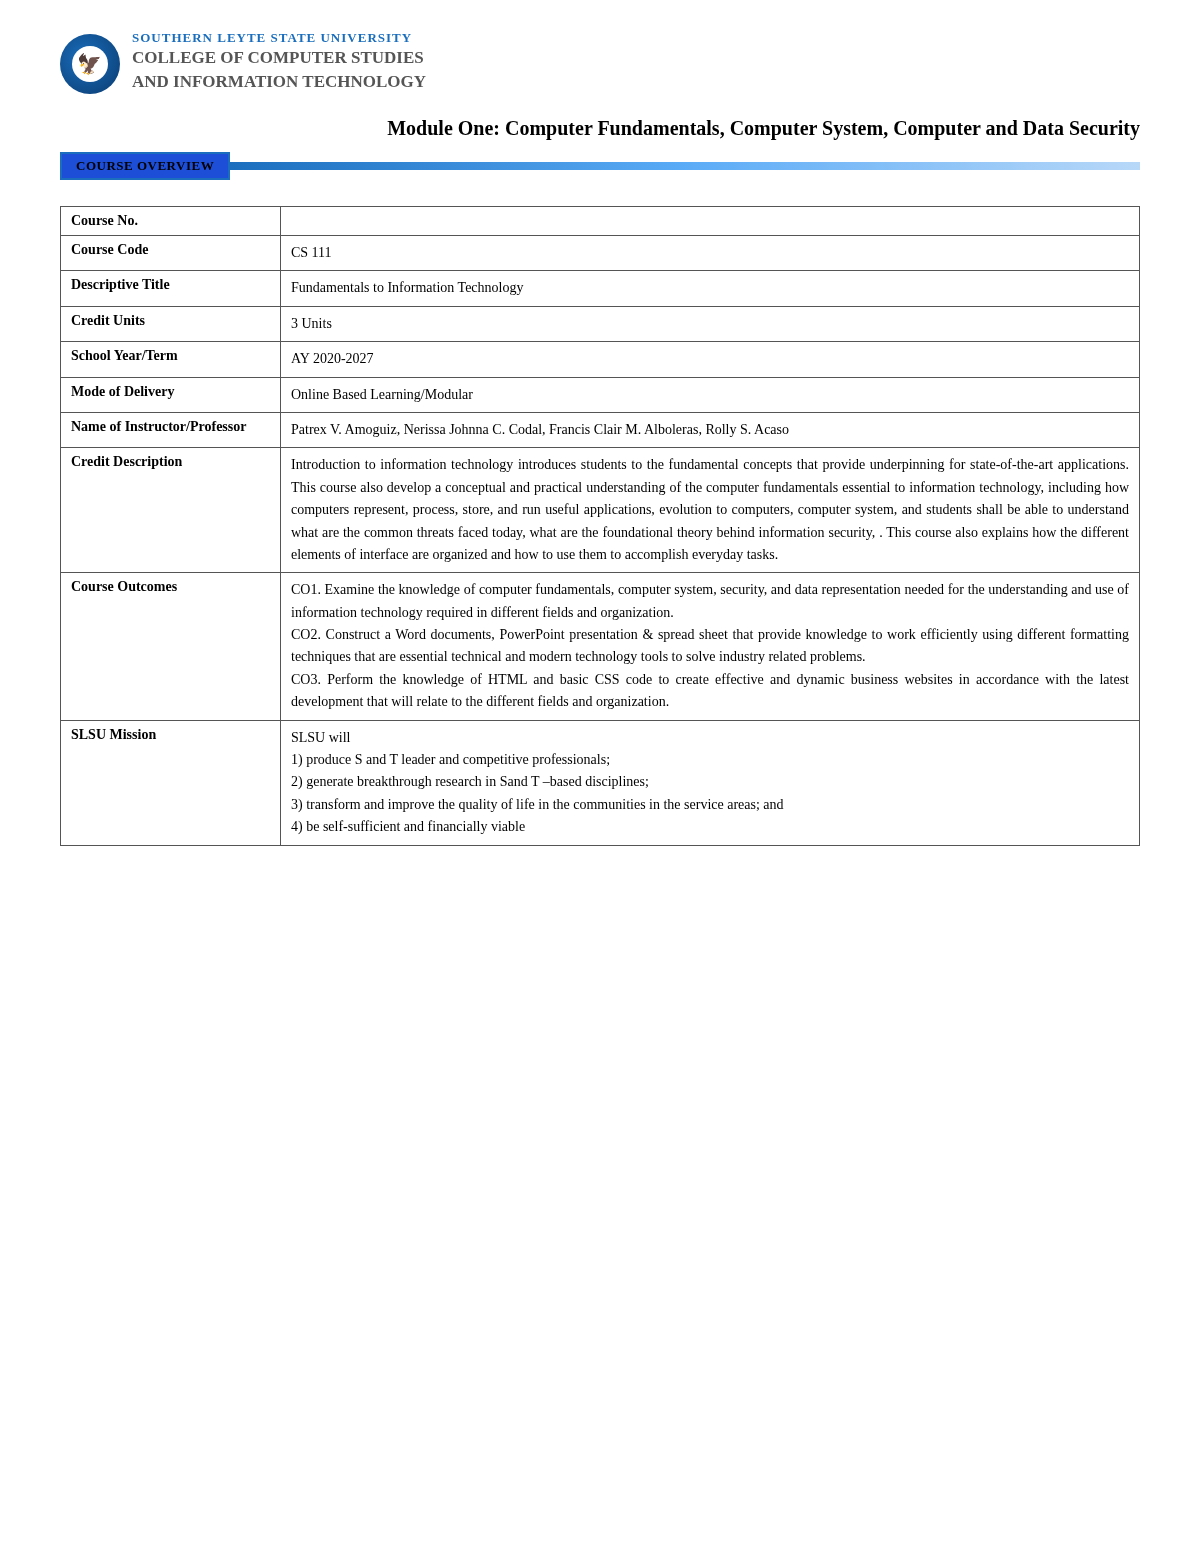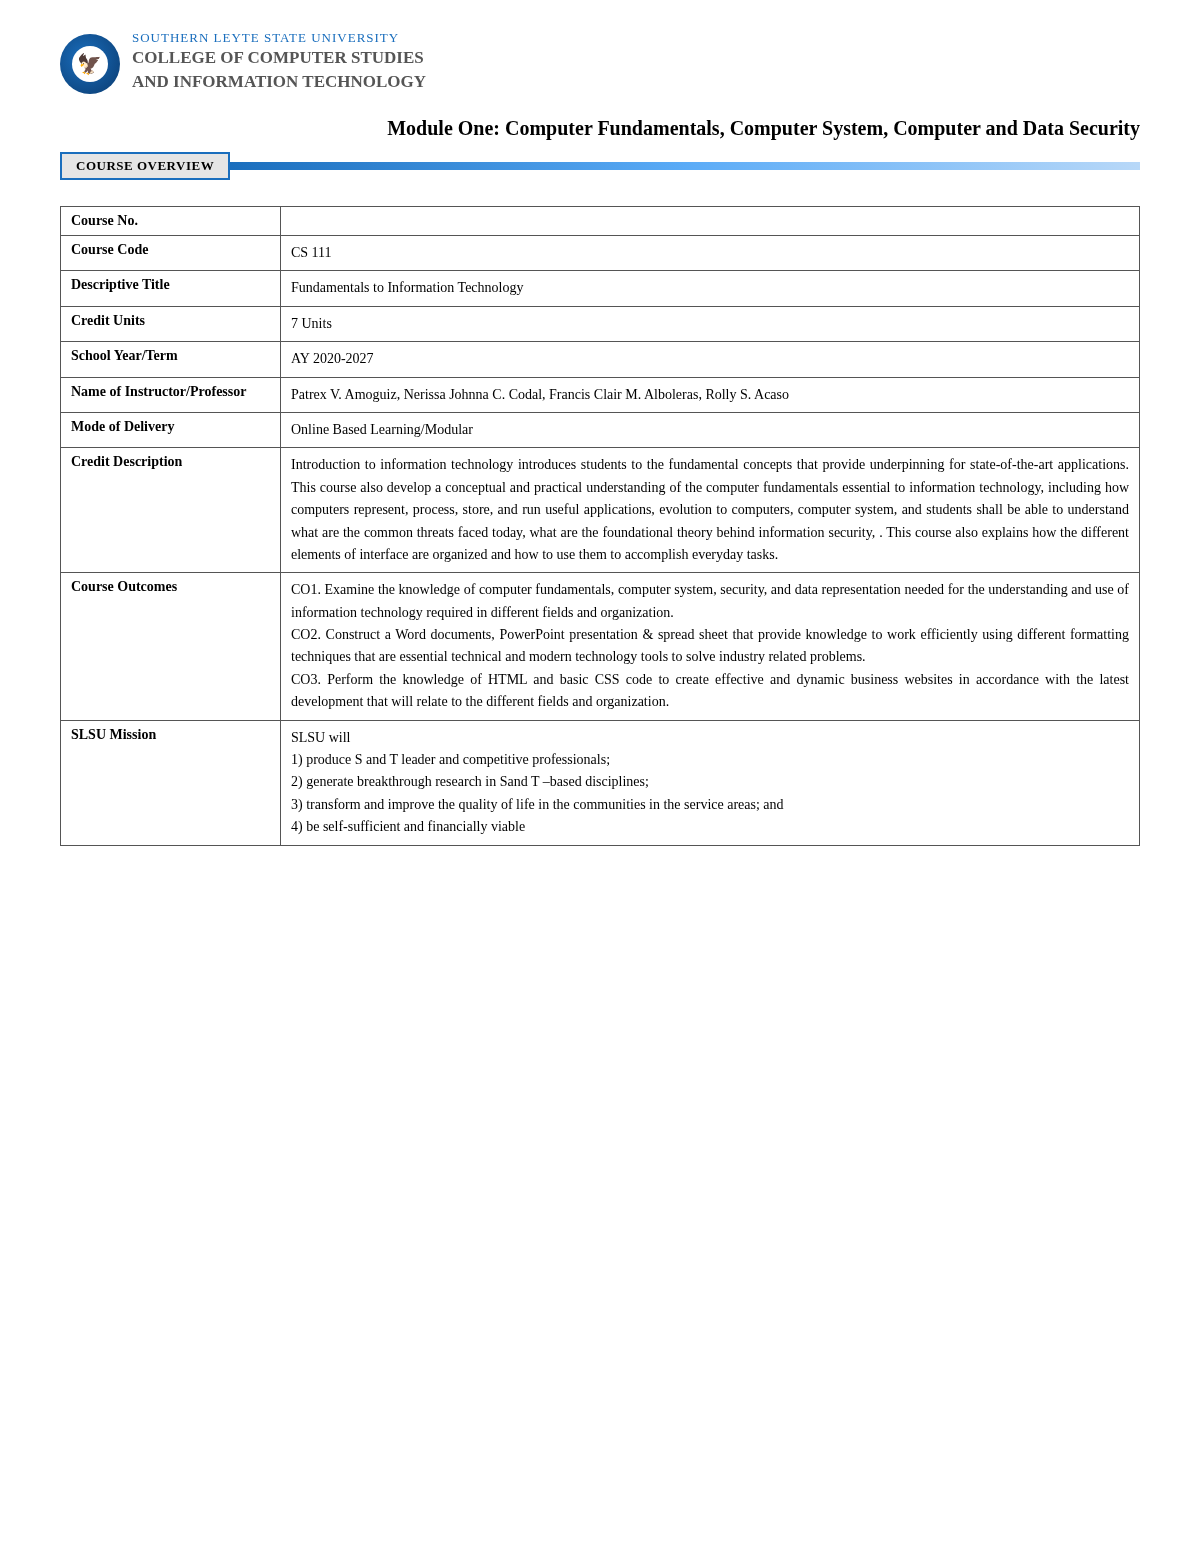--- a/index.html
+++ b/index.html
@@ -42,21 +42,21 @@
     .logo-bird {
       font-size: 20px;
       color: #1a6ebd;
     }
     .header-text-block {
       display: flex;
       flex-direction: column;
     }
     .univ-name {
       font-size: 13px;
-      font-weight: normal;
+      font-weight: bold;
       color: #1a6ebd;
       letter-spacing: 1px;
       text-transform: uppercase;
     }
     .college-name {
       font-size: 17px;
       font-weight: bold;
       color: #555;
       text-transform: uppercase;
       line-height: 1.4;
@@ -73,21 +73,21 @@
       align-items: center;
       margin-bottom: 0;
     }
     .course-overview-label {
       border: 2px solid #1a6ebd;
       padding: 4px 14px;
       font-size: 13px;
       font-weight: bold;
       color: #000;
       letter-spacing: 0.5px;
-      background: #e5e5e5;
+      background: #1d4ed8;
     }
     .blue-line {
       flex: 1;
       height: 8px;
       background: linear-gradient(to right, #1a6ebd, #5aabf7, #b8d8f8);
       margin-left: 0;
     }
     .spacer { height: 18px; }
     .info-table {
       width: 100%;
@@ -147,33 +147,33 @@
       <tr>
         <td>Course Code</td>
         <td class="description-text">CS 111</td>
       </tr>
       <tr>
         <td>Descriptive Title</td>
         <td class="description-text">Fundamentals to Information Technology</td>
       </tr>
       <tr>
         <td>Credit Units</td>
-        <td class="description-text">7 Units</td>
+        <td class="description-text">3 Units</td>
       </tr>
       <tr>
         <td>School Year/Term</td>
         <td class="description-text">AY 2020-2027</td>
       </tr>
       <tr>
+        <td>Mode of Delivery</td>
+        <td class="description-text">Online Based Learning/Modular</td>
+      </tr>
+      <tr>
         <td>Name of Instructor/Professor</td>
         <td class="description-text">Patrex V. Amoguiz, Nerissa Johnna C. Codal, Francis Clair M. Alboleras, Rolly S. Acaso</td>
-      </tr>
-      <tr>
-        <td>Mode of Delivery</td>
-        <td class="description-text">Online Based Learning/Modular</td>
       </tr>
       <tr>
         <td>Credit Description</td>
         <td class="description-text">Introduction to information technology introduces students to the fundamental concepts that provide underpinning for state-of-the-art applications. This course also develop a conceptual and practical understanding of the computer fundamentals essential to information technology, including how computers represent, process, store, and run useful applications, evolution to computers, computer system, and students shall be able to understand what are the common threats faced today, what are the foundational theory behind information security, . This course also explains how the different elements of interface are organized and how to use them to accomplish everyday tasks.</td>
       </tr>
       <tr>
         <td>Course Outcomes</td>
         <td class="description-text">CO1.  Examine  the  knowledge  of  computer  fundamentals, computer system, security, and data representation needed for the understanding and use of information technology required in different fields and organization.<br>CO2. Construct a Word documents, PowerPoint presentation &amp; spread sheet that provide knowledge to work efficiently using different formatting techniques that are essential technical and modern technology tools to solve industry related problems.<br>CO3. Perform the knowledge of HTML and basic CSS code to create effective and dynamic business websites in accordance with the latest development that will relate to the different fields and organization.</td>
       </tr>
       <tr>

